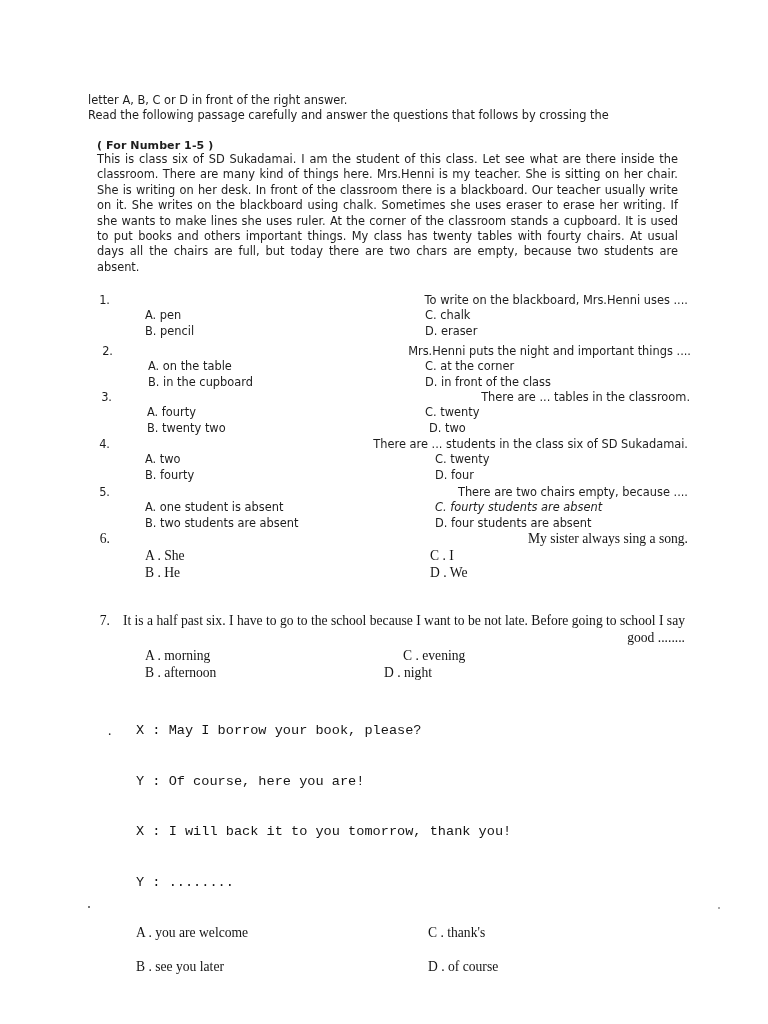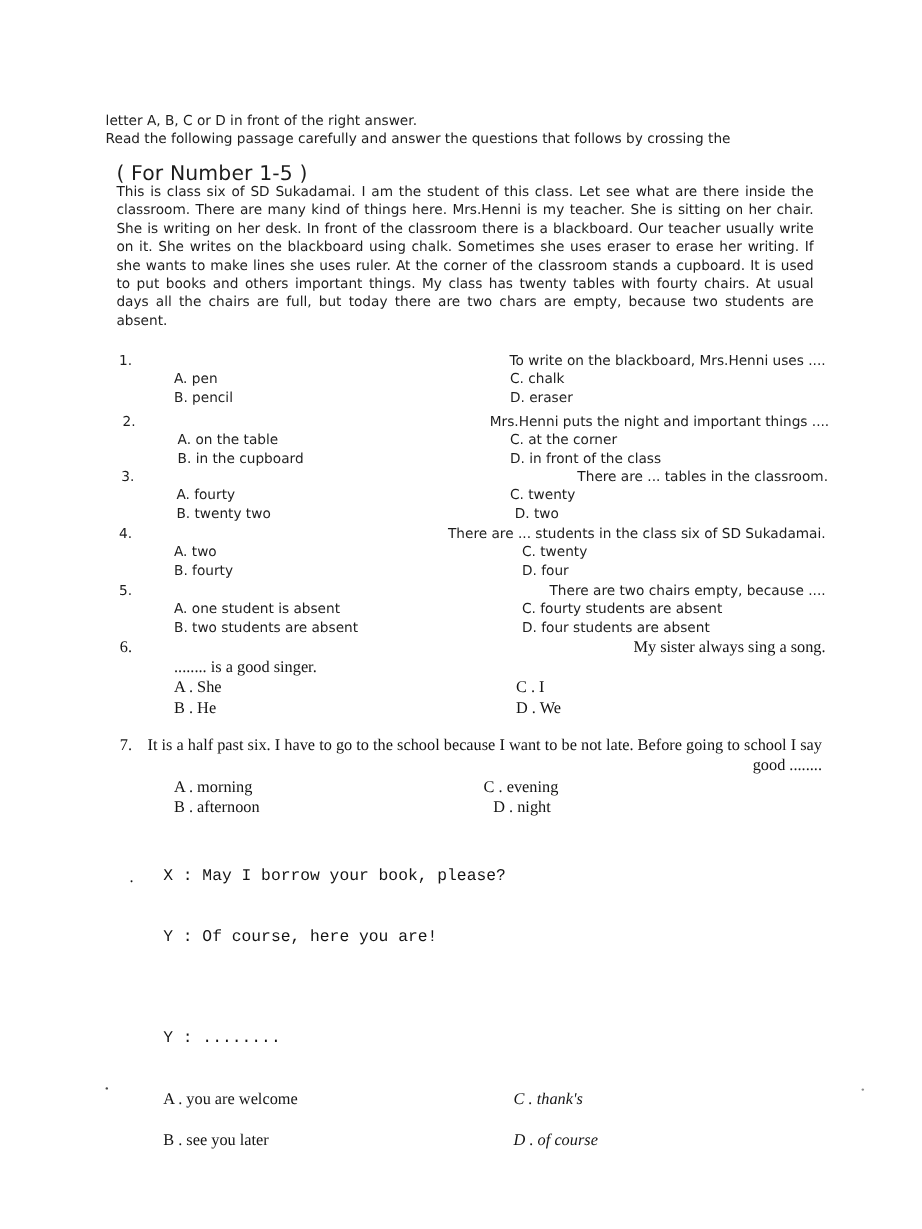--- a/index.html
+++ b/index.html
@@ -44,22 +44,22 @@
     top: 93px;
     width: 566px;
   }
   #intro .line { white-space: nowrap; }
 
   
   #passage-heading {
     position: absolute;
     left: 97px;
     top: 138px;
-    font-weight: normal;
-    font-size: 17px;
+    font-weight: bold;
+    font-size: 11px;
     letter-spacing: 0.1px;
   }
   #passage-body {
     position: absolute;
     left: 97px;
     top: 152px;
     width: 581px;
     text-align: justify;
     text-justify: inter-word;
   }
@@ -125,21 +125,20 @@
   .d-opt {
     position: relative;
     margin-left: 28px;
     height: 34px;
     white-space: nowrap;
   }
   .d-opt .right {
     position: absolute;
     left: 292px;
     top: 0;
-    font-style: italic;
   }
 
   
   .speck {
     position: absolute;
     width: 2px;
     height: 2px;
     background: #4a4a4a;
     border-radius: 50%;
   }
@@ -220,35 +219,32 @@
     </div>
   </div>
 
   <div class="question sans" style="left:88px; top:485px;">
     <div class="q-head">
       <span class="q-num">5.</span>
       <span class="q-stem">There are two chairs empty, because ....</span>
     </div>
     <div class="opt-row">
       <span class="opt-a">A. one student is absent</span>
-      <span class="opt-c" style="left:347px;">C. fourty students are absent</span>
+      <span class="opt-c" style="left:347px;font-style:italic;">C. fourty students are absent</span>
     </div>
     <div class="opt-row">
       <span class="opt-b">B. two students are absent</span>
       <span class="opt-d" style="left:347px;">D. four students are absent</span>
     </div>
   </div>
 
   <div class="question serif" style="left:88px; top:530px;">
     <div class="q-head">
       <span class="q-num">6.</span>
       <span class="q-stem">My sister always sing a song.</span>
-    </div>
-    <div class="opt-row">
-      <span class="opt-a">........ is a good singer.</span>
     </div>
     <div class="opt-row">
       <span class="opt-a">A . She</span>
       <span class="opt-c" style="left:342px;">C . I</span>
     </div>
     <div class="opt-row">
       <span class="opt-b">B . He</span>
       <span class="opt-d" style="left:342px;">D . We</span>
     </div>
   </div>
@@ -257,30 +253,31 @@
     <div class="q-head">
       <span class="q-num">7.</span>
       <span class="q-stem wrap">It is a half past six. I have to go to the school because I want to be not late. Before going to school I say good ........</span>
     </div>
     <div class="opt-row" style="margin-top:1px;">
       <span class="opt-a">A . morning</span>
       <span class="opt-c" style="left:315px;">C . evening</span>
     </div>
     <div class="opt-row">
       <span class="opt-b">B . afternoon</span>
-      <span class="opt-d" style="left:323px;">D . night</span>
+      <span class="opt-d" style="left:296px;">D . night</span>
     </div>
   </div>
 
   <div id="dialogue" class="serif">
     <span class="lead-dot">.</span>
     <div class="d-line">X : May I borrow your book, please?</div>
     <div class="d-gap"></div>
     <div class="d-line">Y : Of course, here you are!</div>
     <div class="d-gap"></div>
+    <div class="d-line">X : I will back it to you tomorrow, thank you!</div>
     <div class="d-gap"></div>
     <div class="d-line">Y : ........</div>
     <div class="d-gap"></div>
     <div class="d-opt">
       <span>A . you are welcome</span>
       <span class="right">C . thank's</span>
     </div>
     <div class="d-opt">
       <span>B . see you later</span>
       <span class="right">D . of course</span>

